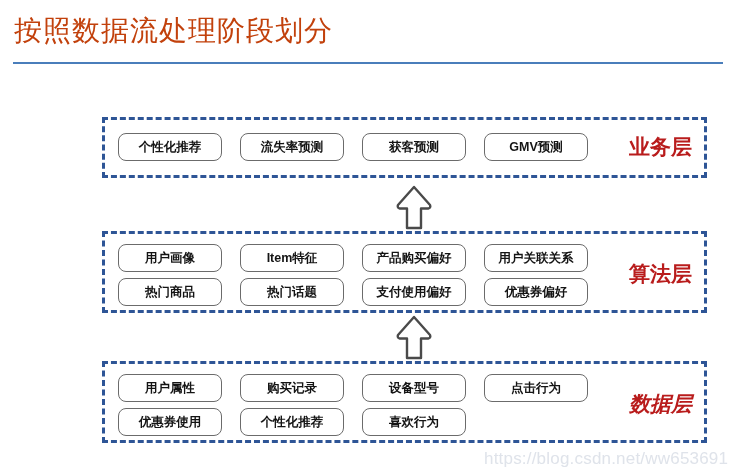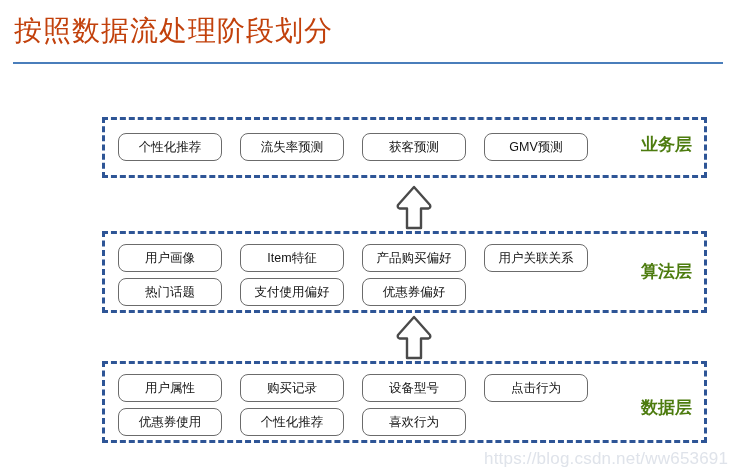--- a/index.html
+++ b/index.html
@@ -57,20 +57,21 @@
     right: 0;
     bottom: 0;
   }
 
   .pill-row {
     position: absolute;
     left: 0;
     height: 28px;
     display: flex;
     gap: 18px;
+    font-weight: bold;
   }
   #band-business .pill-row { top: 13px; }
   #band-algorithm .pill-row.row-1 { top: 10px; align-items: flex-end; }
   #band-algorithm .pill-row.row-2 { top: 44px; }
   #band-data .pill-row.row-1 { top: 10px; }
   #band-data .pill-row.row-2 { top: 44px; }
 
   .pill {
     width: 104px;
     height: 28px;
@@ -82,30 +83,30 @@
     align-items: center;
     justify-content: center;
     font-size: 12.5px;
     color: #141414;
     white-space: nowrap;
   }
 
   .layer-label {
     position: absolute;
     right: 12px;
-    font-size: 17px;
+    font-size: 21px;
     font-weight: bold;
-    color: #4d7c0f;
+    color: #b91c1c;
     white-space: nowrap;
     letter-spacing: 0px;
     font-family: "Liberation Sans", "DejaVu Sans", sans-serif;
   }
   #band-business .layer-label { top: 13px; }
   #band-algorithm .layer-label { top: 26px; }
-  #band-data .layer-label { top: 32px; }
+  #band-data .layer-label { top: 26px; font-style: italic; }
 
   
   .flow-arrow {
     position: absolute;
     left: 395px;
     width: 38px;
     height: 48px;
   }
   #arrow-data-to-algorithm { top: 314px; }
   #arrow-algorithm-to-business { top: 184px; }
@@ -144,20 +145,21 @@
 
 <div class="layer-band" id="band-algorithm">
   <div class="band-inner">
     <div class="pill-row row-1">
       <div class="pill">用户画像</div>
       <div class="pill">Item特征</div>
       <div class="pill">产品购买偏好</div>
       <div class="pill">用户关联关系</div>
     </div>
     <div class="pill-row row-2">
+      <div class="pill">热门商品</div>
       <div class="pill">热门话题</div>
       <div class="pill">支付使用偏好</div>
       <div class="pill">优惠券偏好</div>
     </div>
   </div>
   <div class="layer-label">算法层</div>
 </div>
 
 <div class="layer-band" id="band-data">
   <div class="band-inner">

